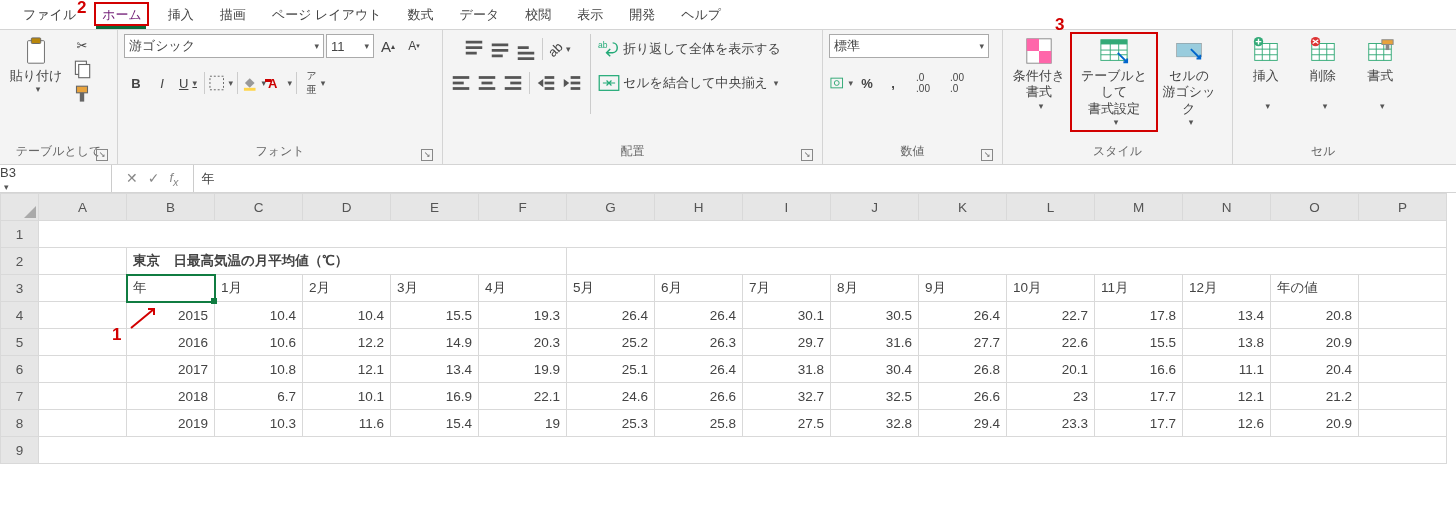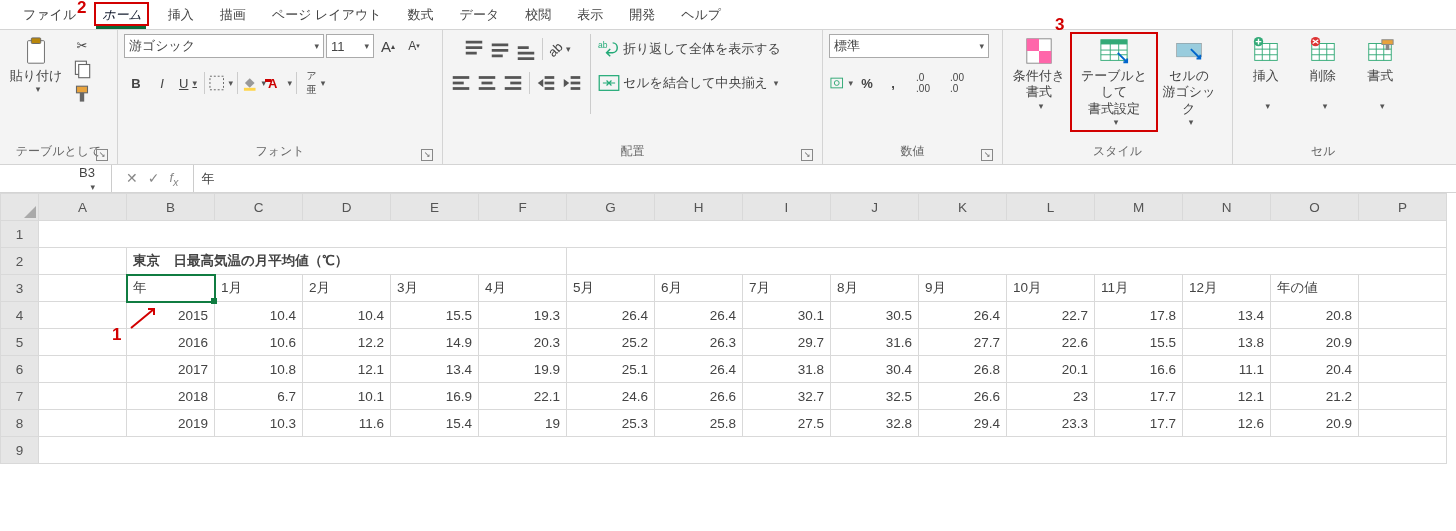--- a/index.html
+++ b/index.html
@@ -1,40 +1,40 @@
 <!DOCTYPE html>
 <html><head>
 <meta charset="utf-8">
 <style>
   * { box-sizing: border-box; }
   body { margin:0; font-family: "Yu Gothic", "Meiryo", sans-serif; font-size:13px; color:#444; background:#fff; }
   .menubar { display:flex; align-items:center; height:30px; padding-left:10px; border-bottom:1px solid #d4d4d4; background:#fff; position:relative; }
   .menubar .item { padding:0 13px; line-height:30px; cursor:pointer; color:#444; }
-  .menubar .item.active { color:#0f172a;font-style:italic; }
+  .menubar .item.active { color:#701a75; }
   .menubar .underline { position:absolute; bottom:0; left:96px; width:50px; height:3px; background:#0a6a3a; }
   .ann2box { position:absolute; top:2px; left:94px; width:55px; height:24px; border:2px solid #d20000; pointer-events:none; }
   .ann2 { position:absolute; top:-2px; left:77px; color:#d20000; font-weight:bold; font-size:17px; }
   .ribbon { display:flex; background:#f4f4f4; border-bottom:1px solid #d4d4d4; height:135px; }
   .group { border-right:1px solid #d4d4d4; display:flex; flex-direction:column; justify-content:space-between; padding:4px 6px 0 6px; position:relative; }
   .group-body { flex:1; display:flex; align-items:flex-start; gap:4px; }
   .group-label { text-align:center; font-size:12px; color:#666; padding:2px 0 4px; position:relative; }
   .dlaunch { position:absolute; right:3px; bottom:3px; width:12px; height:12px; border:1px solid #888; font-size:8px; line-height:10px; text-align:center; color:#666; }
   .col { display:flex; flex-direction:column; gap:3px; align-items:center; }
   .bigbtn { display:flex; flex-direction:column; align-items:center; justify-content:center; width:60px; text-align:center; padding:2px; line-height:1.25; cursor:pointer; }
   .bigbtn .ic { width:30px; height:30px; margin-bottom:2px; }
   .smbtn { width:24px; height:22px; display:flex; align-items:center; justify-content:center; cursor:pointer; }
   .rowbtns { display:flex; gap:2px; align-items:center; }
   .sep { width:1px; height:22px; background:#ccc; margin:0 2px; }
   .sel { border:1px solid #aaa; background:#fff; height:24px; padding:0 4px; display:flex; align-items:center; justify-content:space-between; }
   .caret { font-size:9px; margin-left:4px; color:#555; }
   .ann3box { position:absolute; top:-2px; left:-3px; width:88px; height:100px; border:2px solid #d20000; pointer-events:none; }
   .ann3 { position:absolute; top:-20px; left:-18px; color:#d20000; font-weight:bold; font-size:17px; }
   .ann1 { position:absolute; color:#d20000; font-weight:bold; font-size:17px; }
   .namebar { display:flex; align-items:center; border-bottom:1px solid #d4d4d4; height:28px; background:#fff; }
-  .namebox { width:112px; border-right:1px solid #ccc; height:100%; display:flex; align-items:flex-end; padding:0 16px; justify-content:space-between;flex-direction:column;}
+  .namebox { width:112px; border-right:1px solid #ccc; height:100%; display:flex; align-items:flex-start; padding:0 0; justify-content:space-between;flex-direction:column;}
   .fxbtns { display:flex; gap:10px; padding:0 14px; color:#888; }
   .fxbar { flex:1; padding:0 8px; border-left:1px solid #ccc; height:100%; display:flex; align-items:center; }
   .sheet { position:relative; }
   table.grid { border-collapse:collapse; table-layout:fixed; }
   table.grid th, table.grid td { border:1px solid #d9d9d9; height:27px; font-size:13.5px; }
   table.grid th { background:#e6e6e6; font-weight:normal; color:#555; text-align:center; position:relative; }
   table.grid th.corner { background:#e6e6e6; width:38px; }
   table.grid th.corner::after { content:""; position:absolute; right:2px; bottom:2px; border:6px solid transparent; border-right-color:#aaa; border-bottom-color:#aaa; }
   table.grid td { padding:0 6px; }
   .rowh { background:#e6e6e6; text-align:center; color:#555; width:38px;}

